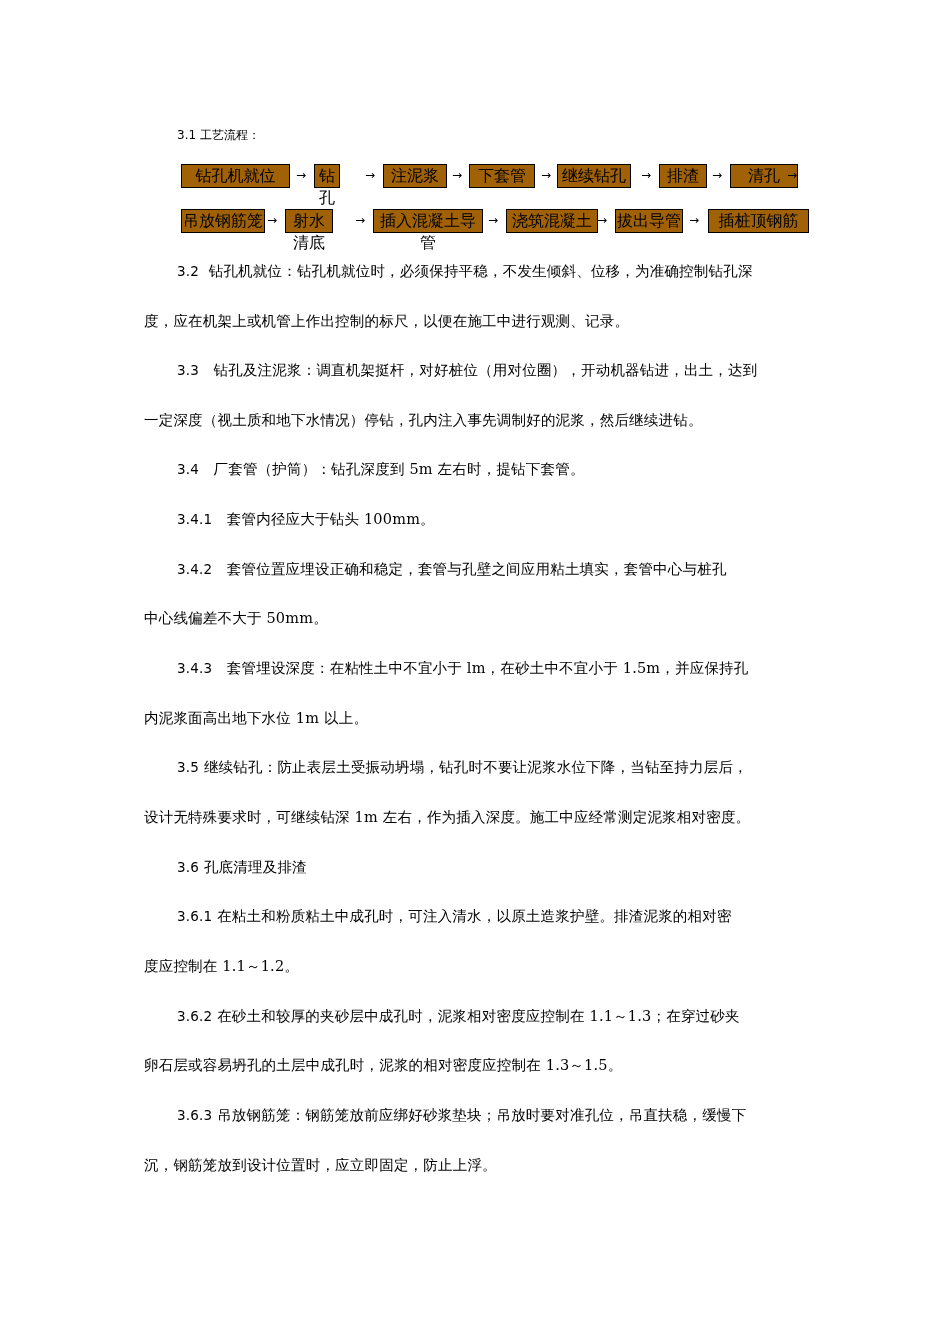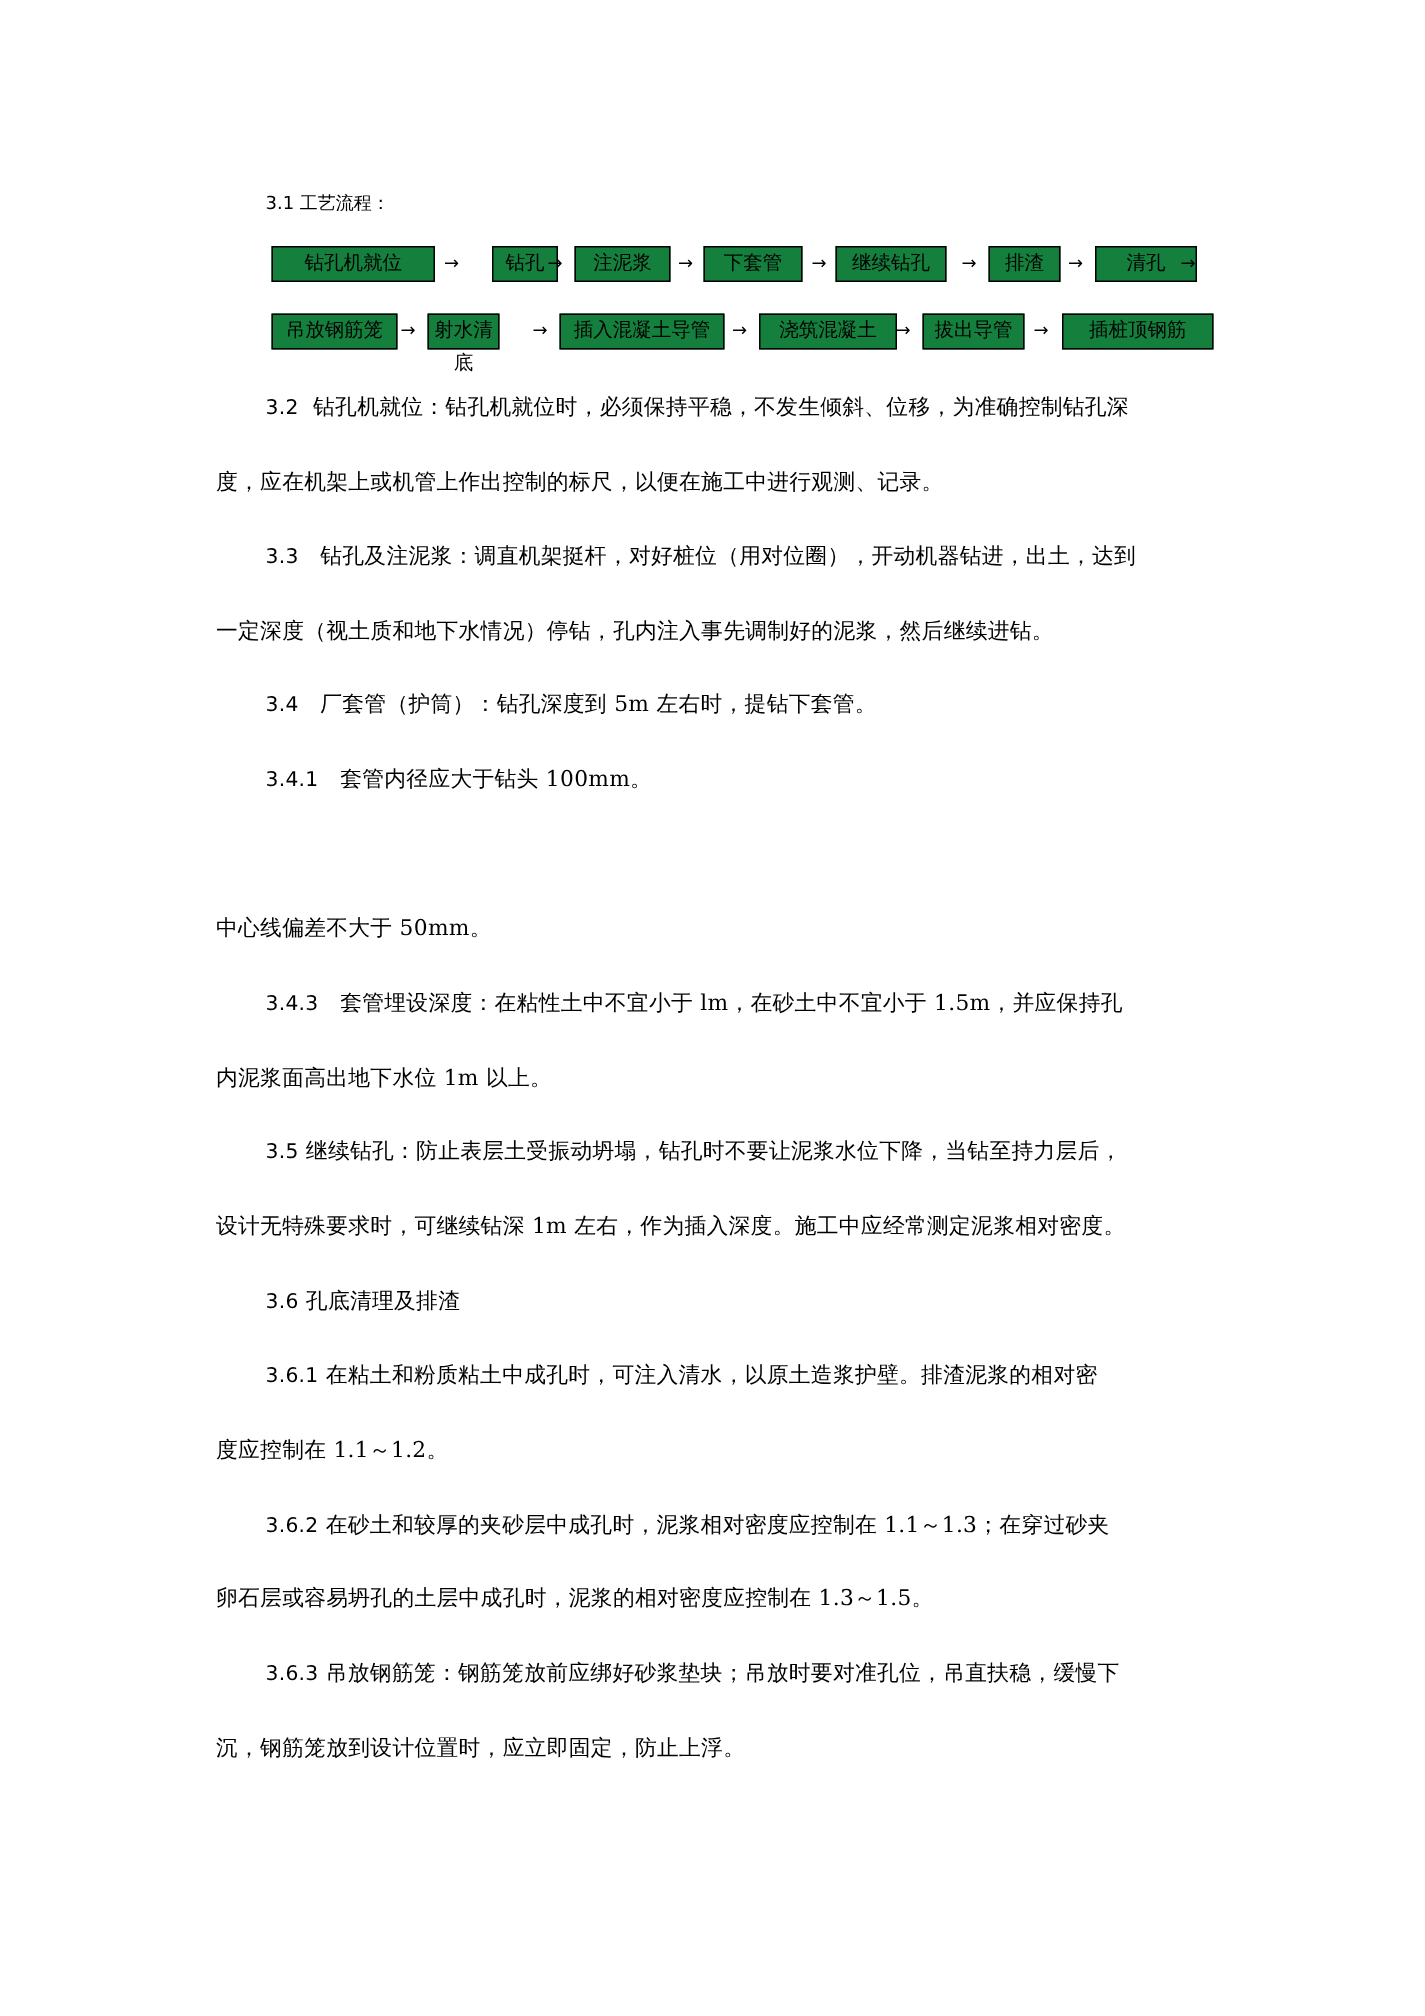--- a/index.html
+++ b/index.html
@@ -2,39 +2,39 @@
 <html><head>
 <meta charset="utf-8">
 <style>
   html, body { margin: 0; padding: 0; background: #ffffff; }
   body { width: 950px; height: 1344px; position: relative; overflow: hidden;
          font-family: "DejaVu Serif", "Liberation Serif", serif; color: #000; }
   .page { position: absolute; left: 0; top: 0; width: 950px; height: 1344px; }
   .heading31 { position: absolute; left: 177px; top: 127px; font-size: 12px;
                font-family: "DejaVu Sans", "Liberation Sans", sans-serif; }
   .box { position: absolute; border: 1px solid #000; height: 24px; box-sizing: border-box;
-         font-size: 13px; line-height: 22px; text-align: center;
-         font-family: "DejaVu Sans", "Liberation Sans", sans-serif; background: #15803d; }
+         font-size: 16px; line-height: 22px; text-align: center;
+         font-family: "DejaVu Sans", "Liberation Sans", sans-serif; background: #a16207; }
   .arrow { position: absolute; font-size: 12px; line-height: 22px;
            font-family: "DejaVu Sans", sans-serif; }
   .line { position: absolute; font-size: 14.5px; white-space: nowrap; letter-spacing: 0.2px; }
   .indent { left: 177px; }
   .flush { left: 144px; }
   .num { font-family: "DejaVu Sans", "Liberation Sans", sans-serif; font-size: 13.5px; }
 </style>
 </head>
 <body>
 
 <div class="page">
 
   <div class="heading31">3.1 工艺流程：</div>
 
   <div class="box" style="left:181px;top:164px;width:109px;">钻孔机就位</div>
   <div class="arrow" style="left:296px;top:164px;">→</div>
-  <div class="box" style="left:328px;top:164px;width:44px;">钻孔</div>
+  <div class="box" style="left:314px;top:164px;width:26px;">钻孔</div>
   <div class="arrow" style="left:365px;top:164px;">→</div>
   <div class="box" style="left:383px;top:164px;width:64px;">注泥浆</div>
   <div class="arrow" style="left:452px;top:164px;">→</div>
   <div class="box" style="left:469px;top:164px;width:66px;">下套管</div>
   <div class="arrow" style="left:541px;top:164px;">→</div>
   <div class="box" style="left:557px;top:164px;width:74px;">继续钻孔</div>
   <div class="arrow" style="left:641px;top:164px;">→</div>
   <div class="box" style="left:659px;top:164px;width:48px;">排渣</div>
   <div class="arrow" style="left:712px;top:164px;">→</div>
   <div class="box" style="left:730px;top:164px;width:68px;">清孔</div>
@@ -63,20 +63,23 @@
   <div class="line flush" style="top:411px;text-align:center;">一定深度（视土质和地下水情况）停钻，孔内注入事先调制好的泥浆，然后继续进钻。</div>
 
   <div class="line indent" style="top:460px;">
     <span class="num">3.4</span>&nbsp;&nbsp;&nbsp;<span>厂套管（护筒）：钻孔深度到 5m 左右时，提钻下套管。</span>
   </div>
 
   <div class="line indent" style="top:510px;">
     <span class="num">3.4.1</span>&nbsp;&nbsp;&nbsp;<span>套管内径应大于钻头 100mm。</span>
   </div>
 
+  <div class="line indent" style="top:560px;">
+    <span class="num">3.4.2</span>&nbsp;&nbsp;&nbsp;<span>套管位置应埋设正确和稳定，套管与孔壁之间应用粘土填实，套管中心与桩孔</span>
+  </div>
   <div class="line flush" style="top:609px;">中心线偏差不大于 50mm。</div>
 
   <div class="line indent" style="top:659px;">
     <span class="num">3.4.3</span>&nbsp;&nbsp;&nbsp;<span>套管埋设深度：在粘性土中不宜小于 lm，在砂土中不宜小于 1.5m，并应保持孔</span>
   </div>
   <div class="line flush" style="top:709px;">内泥浆面高出地下水位 1m 以上。</div>
 
   <div class="line indent" style="top:758px;">
     <span class="num">3.5</span>&nbsp;<span>继续钻孔：防止表层土受振动坍塌，钻孔时不要让泥浆水位下降，当钻至持力层后，</span>
   </div>

